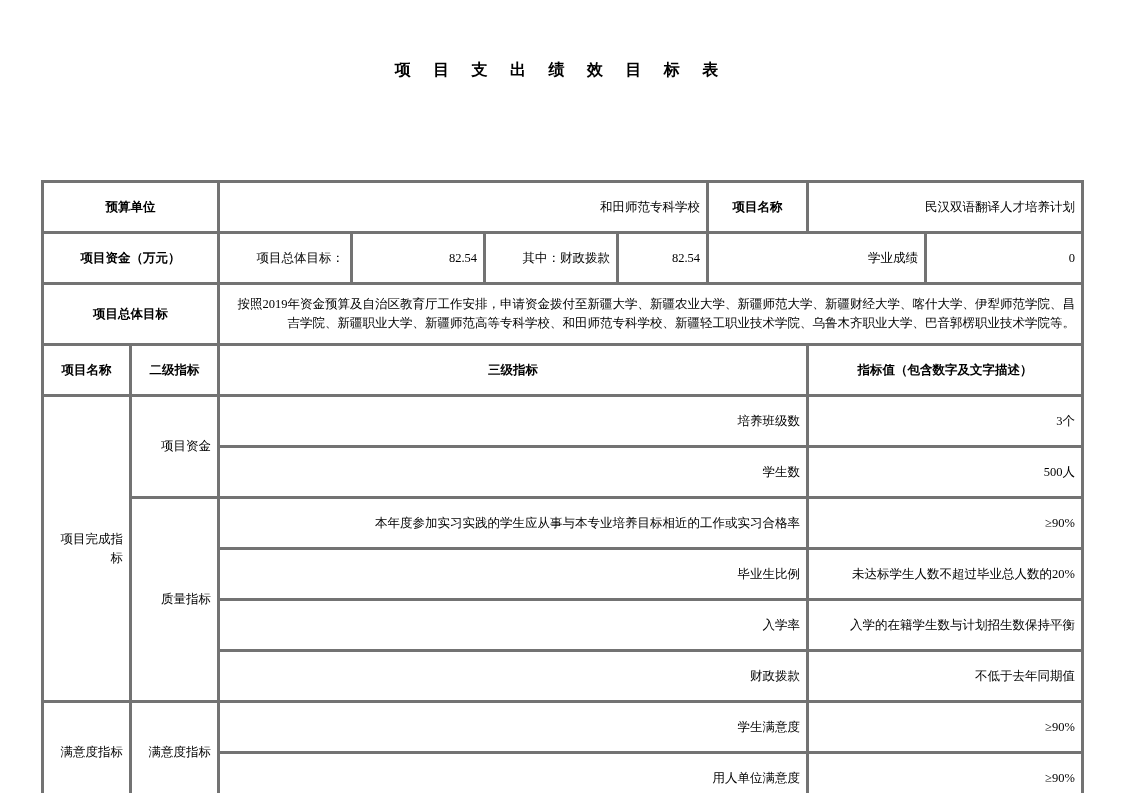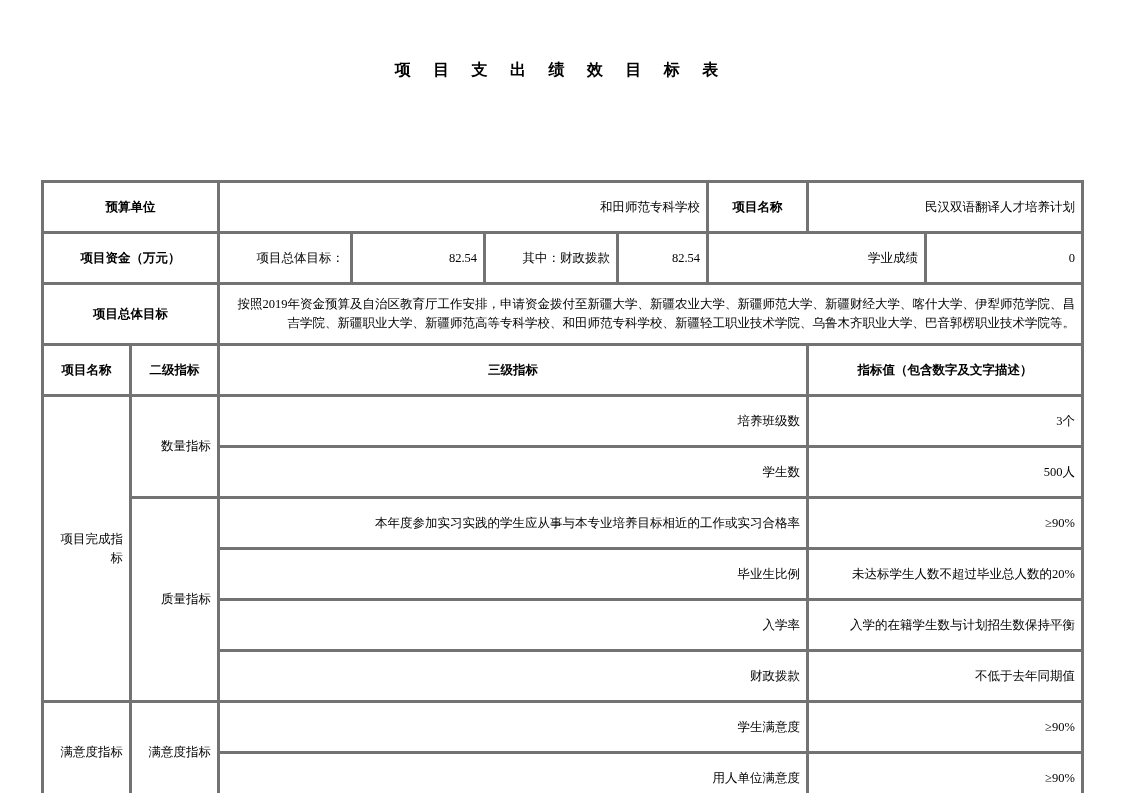--- a/index.html
+++ b/index.html
@@ -116,21 +116,21 @@
 
       <tr>
         <td class="hdr idx-hdr">项目名称</td>
         <td class="hdr">二级指标</td>
         <td class="hdr" colspan="5">三级指标</td>
         <td class="hdr" colspan="2">指标值（包含数字及文字描述）</td>
       </tr>
 
       <tr>
         <td class="c-center" rowspan="6">项目完成指标</td>
-        <td class="c-center" rowspan="2">数量指标</td>
+        <td class="c-center" rowspan="2">项目资金</td>
         <td class="c-left row-h" colspan="5">培养班级数</td>
         <td class="c-center" colspan="2">3个</td>
       </tr>
       <tr>
         <td class="c-left row-h" colspan="5">学生数</td>
         <td class="c-center" colspan="2">500人</td>
       </tr>
 
       <tr>
         <td class="c-center" rowspan="4">质量指标</td>

